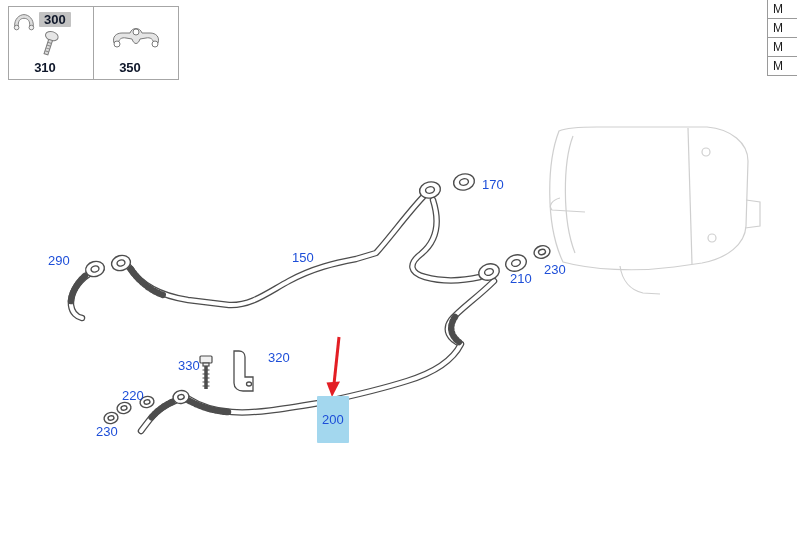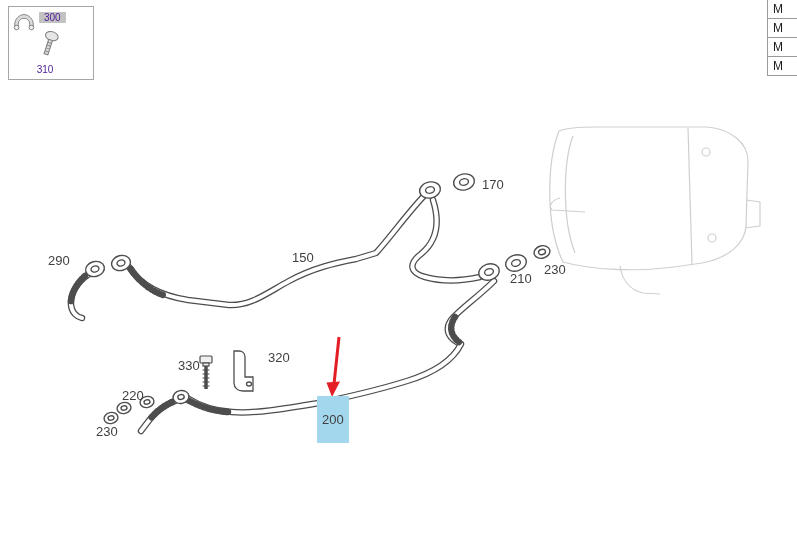--- a/index.html
+++ b/index.html
@@ -3,30 +3,30 @@
 <meta charset="utf-8">
 <style>
   html,body{margin:0;padding:0;background:#fff;}
   .screen{position:relative;width:797px;height:533px;background:#ffffff;overflow:hidden;
           font-family:"Liberation Sans",sans-serif;color:#1a1a1a;}
   .art{position:absolute;left:0;top:0;}
   
   .thumb-table{position:absolute;left:8px;top:6px;display:flex;border:1px solid #a6a6a6;background:#fff;}
   .tcell{width:84px;height:72px;position:relative;border-right:1px solid #a6a6a6;}
   .tcell:last-child{border-right:none;}
-  .tlabel{font-size:10px;color:#4c1d95;position:absolute;}
+  .tlabel{font-size:13px;color:#0f172a;position:absolute;font-weight:bold;}
   .hl-gray{background:#c2c2c2;padding:0 5px;border-radius:1px;}
   .center-bottom{left:0;right:12px;bottom:4px;text-align:center;}
   .ticon{position:absolute;}
   
   .right-table{position:absolute;right:0;top:0;width:30px;}
   .rrow{height:19px;border-left:1px solid #9a9a9a;border-bottom:1px solid #9a9a9a;background:#fff;
         display:flex;align-items:center;padding-left:5px;font-size:12px;box-sizing:border-box;}
   
-  .plabel{position:absolute;font-size:13px;line-height:15px;color:#404040;white-space:nowrap;}
+  .plabel{position:absolute;font-size:13px;line-height:15px;color:#1d4ed8;white-space:nowrap;}
   .plabel.selected{background:#a3d7ee;padding:16px 5px;border-radius:1px;}
 </style>
 </head>
 <body>
 
 <div class="screen">
 
   <svg class="art" width="797" height="533" viewBox="0 0 797 533">
 
     <g stroke="#cfcfcf" fill="none" stroke-width="1.2">
@@ -136,20 +136,31 @@
         <svg width="26" height="30" viewBox="0 0 26 30">
           <g transform="rotate(18 13 15)">
             <ellipse cx="12" cy="6" rx="6.5" ry="4.5" fill="#e6e6e6" stroke="#7a7a7a"></ellipse>
             <rect x="10" y="10" width="4" height="15" fill="#ddd" stroke="#7a7a7a"></rect>
             <path d="M10 13 h4 M10 16 h4 M10 19 h4 M10 22 h4" stroke="#8a8a8a"></path>
           </g>
         </svg>
       </span>
       <span class="tlabel center-bottom">310</span>
     </div>
+    <div class="tcell">
+      <span class="ticon" style="left:16px;top:14px">
+        <svg width="52" height="30" viewBox="0 0 52 30">
+          <path d="M4 22 C 2 16 6 12 12 12 L 20 12 C 22 6 30 6 32 12 L 40 12 C 46 12 50 16 48 22 L 44 24 C 44 18 40 16 36 17 L 30 18 C 28 24 24 24 22 18 L 16 17 C 12 16 8 18 8 24 Z" fill="#e5e5e5" stroke="#7a7a7a"></path>
+          <circle cx="7" cy="23" r="3" fill="#fff" stroke="#7a7a7a"></circle>
+          <circle cx="45" cy="23" r="3" fill="#fff" stroke="#7a7a7a"></circle>
+          <circle cx="26" cy="11" r="3" fill="#fff" stroke="#7a7a7a"></circle>
+        </svg>
+      </span>
+      <span class="tlabel center-bottom">350</span>
+    </div>
   </div>
 
   <div class="right-table">
     <div class="rrow">
       <span>M</span>
     </div>
     <div class="rrow">
       <span>M</span>
     </div>
     <div class="rrow">

